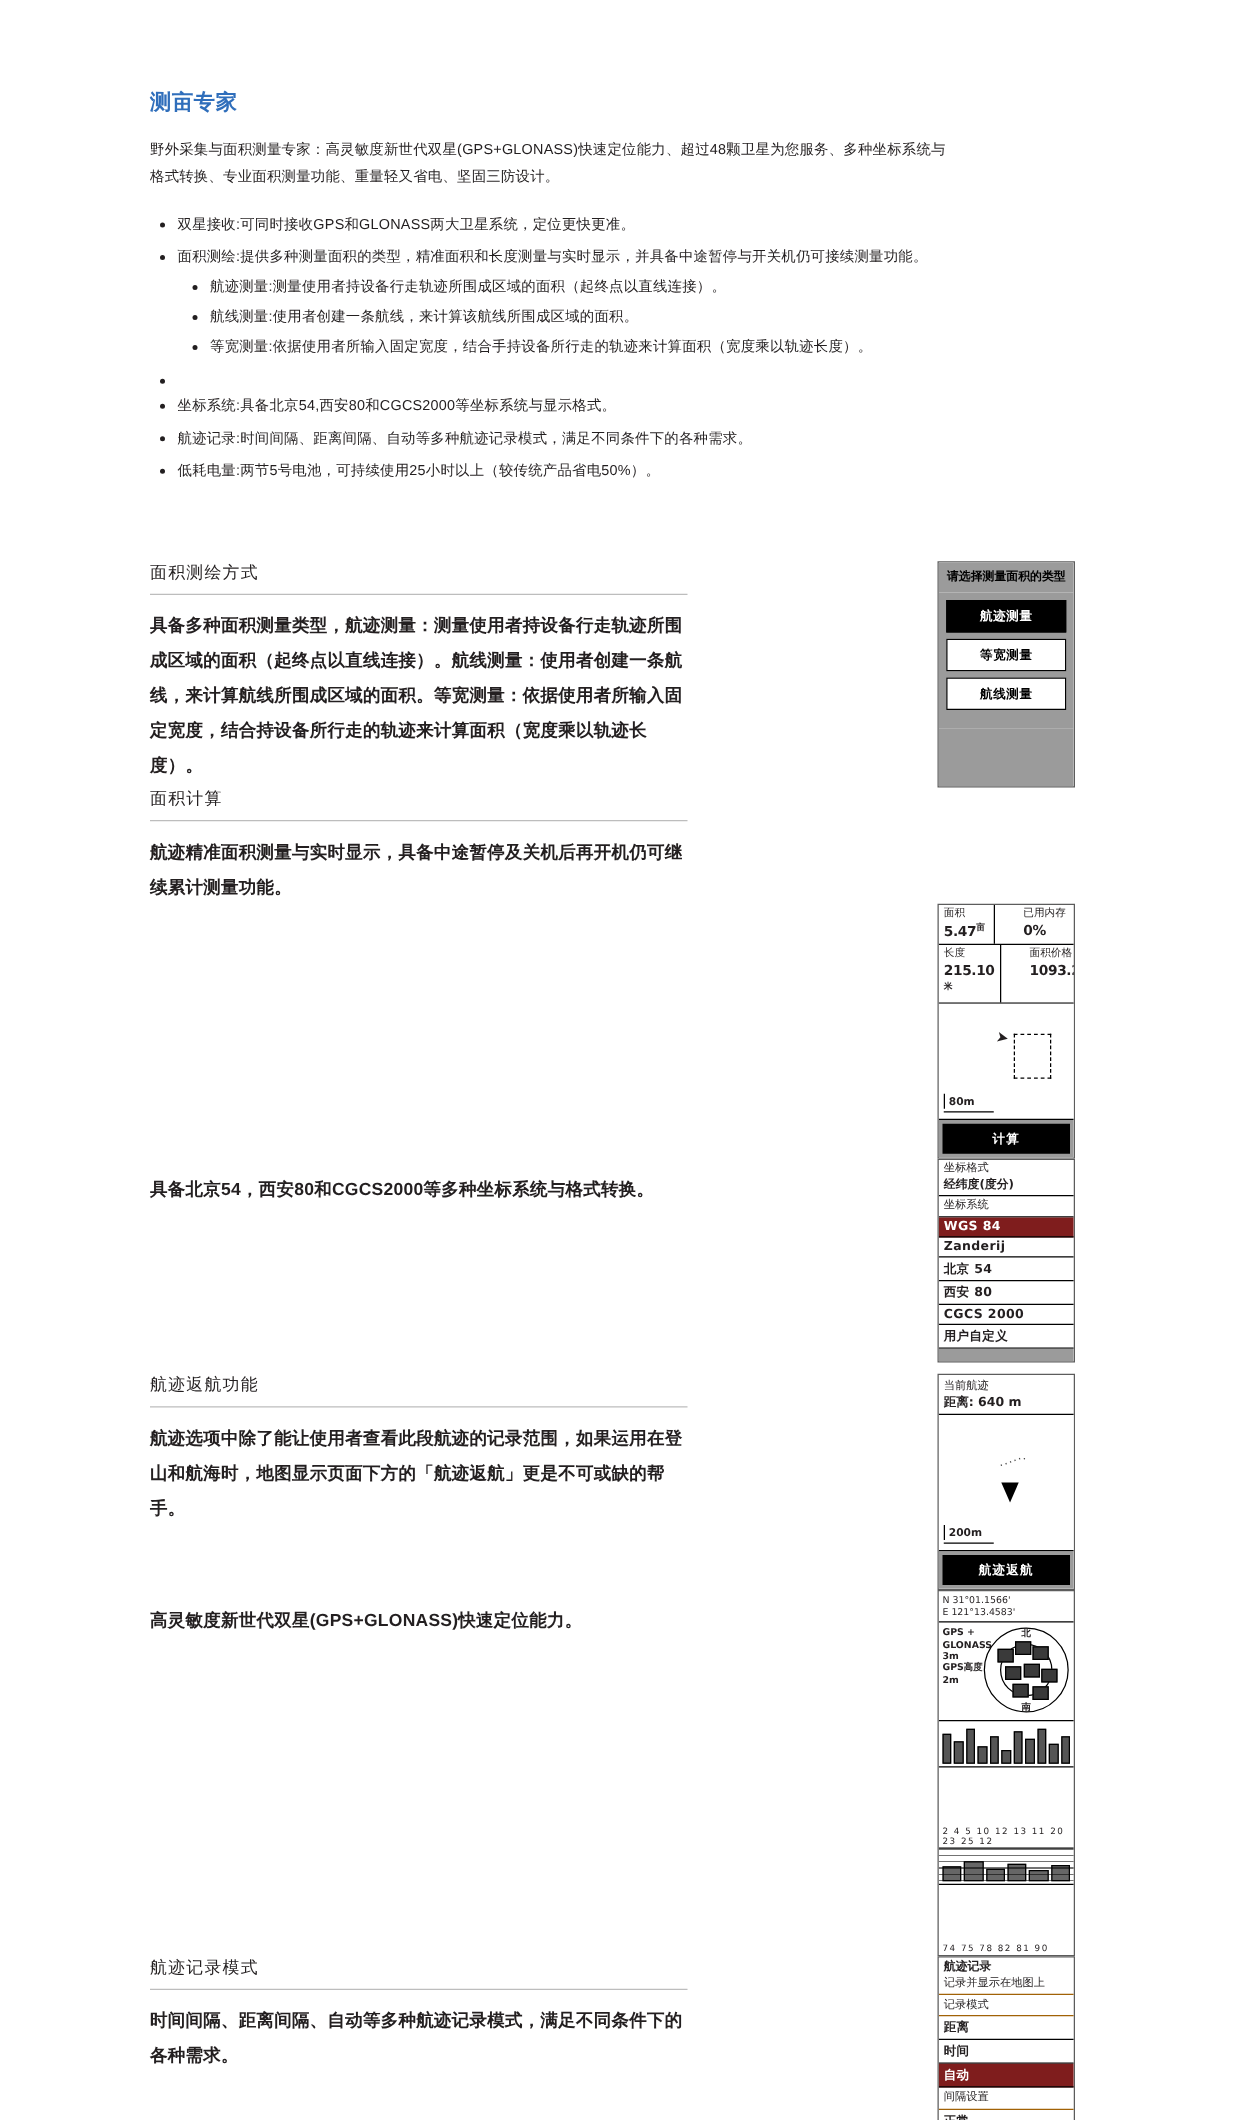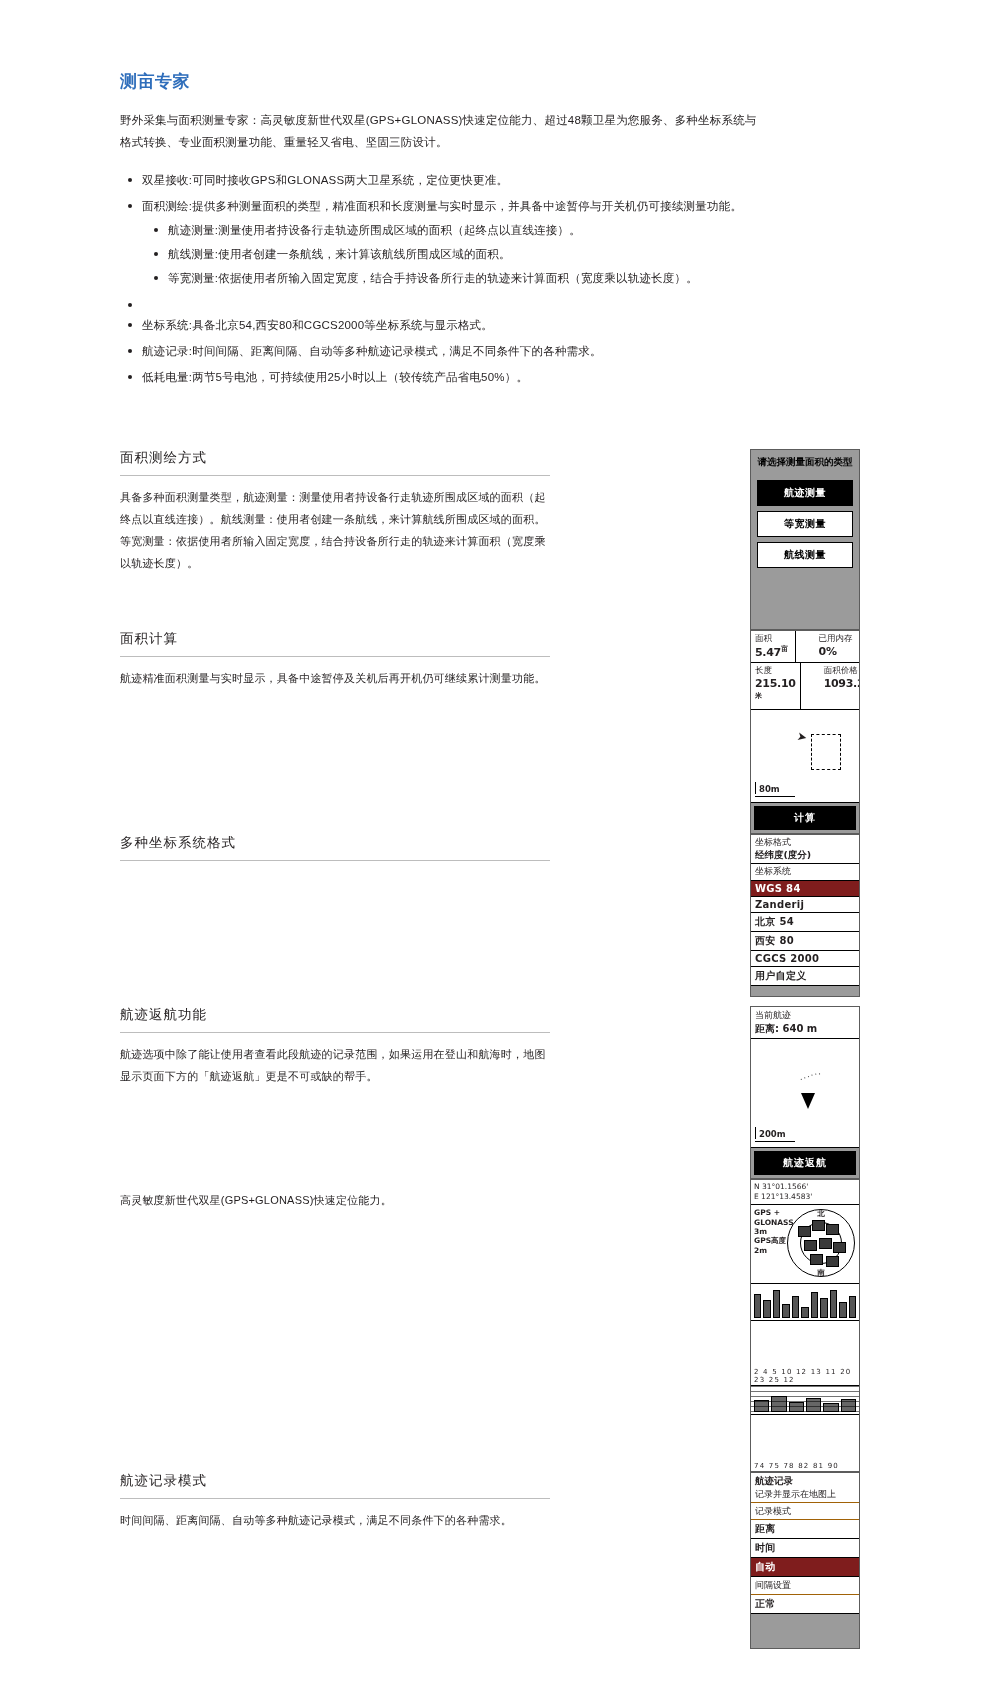--- a/index.html
+++ b/index.html
@@ -101,25 +101,26 @@
   .feature-title {
     font-size: 13.5px;
     font-weight: 400;
     color: #231f20;
     margin: 0 0 8px 0;
     padding-bottom: 8px;
     border-bottom: 1px solid #bdbdbd;
     letter-spacing: 1px;
   }
   .feature-desc {
-    font-size: 11px;
+    font-size: 14px;
     line-height: 2.0;
     color: #231f20;
     margin: 10px 0 0 0;
     letter-spacing: 0.2px;
+    font-weight: bold;
   }
   .feature-device {
     width: 130px;
     flex: 0 0 130px;
     margin-left: auto;
   }
 
   
   .device {
     width: 110px;
@@ -437,21 +438,21 @@
           <div class="lcd-body">
             <div class="menu-item sel">航迹测量</div>
             <div class="menu-item">等宽测量</div>
             <div class="menu-item">航线测量</div>
           </div>
           <div class="pad-bottom-grey"></div>
         </div>
       </div>
     </div>
 
-    <div class="feature" style="min-height:172px;">
+    <div class="feature" style="min-height:172px;flex-direction:column;">
       <div class="feature-text">
         <div class="feature-title">面积计算</div>
         <div class="feature-desc">航迹精准面积测量与实时显示，具备中途暂停及关机后再开机仍可继续累计测量功能。</div>
       </div>
       <div class="feature-device">
         <div class="device">
           <div class="grid2">
             <div>
               <div class="cell-label">面积</div>
               <div class="cell-val"><span>5.47</span><span class="unit">亩</span></div>
@@ -478,21 +479,21 @@
           </div>
           <div class="btn-grey-wrap">
             <div class="btn-black">计算</div>
           </div>
         </div>
       </div>
     </div>
 
     <div class="feature" style="min-height:172px;">
       <div class="feature-text">
-        <div class="feature-title">多种坐标系统格式</div>
+        <div class="feature-desc">具备北京54，西安80和CGCS2000等多种坐标系统与格式转换。</div>
       </div>
       <div class="feature-device">
         <div class="device">
           <div class="coord-head">
             <div>坐标格式</div>
             <div class="coord-sub">经纬度(度分)</div>
           </div>
           <div class="coord-head">
             <div>坐标系统</div>
           </div>

